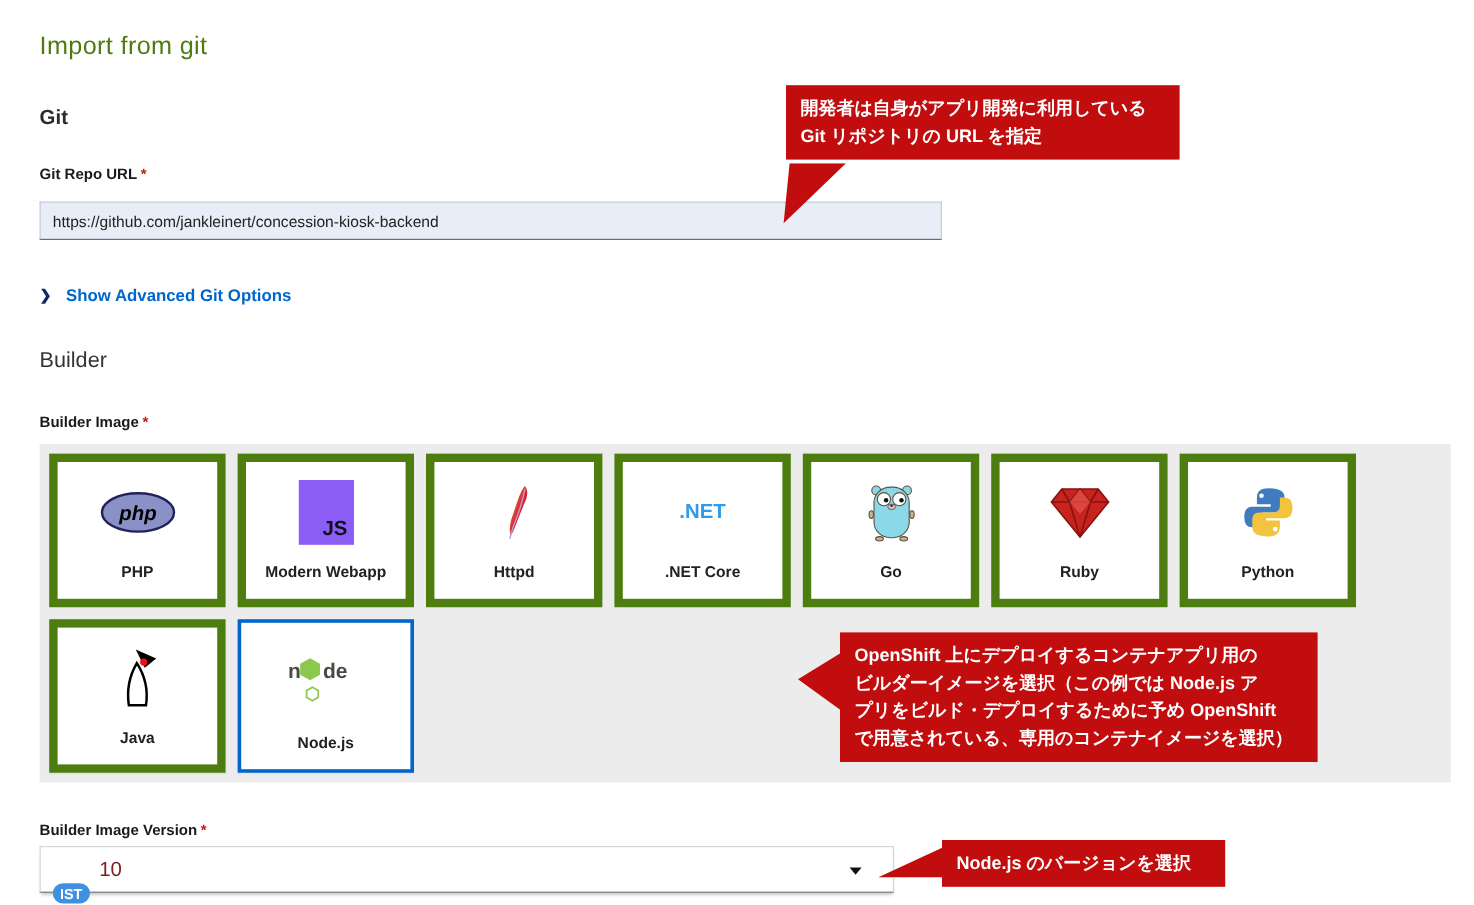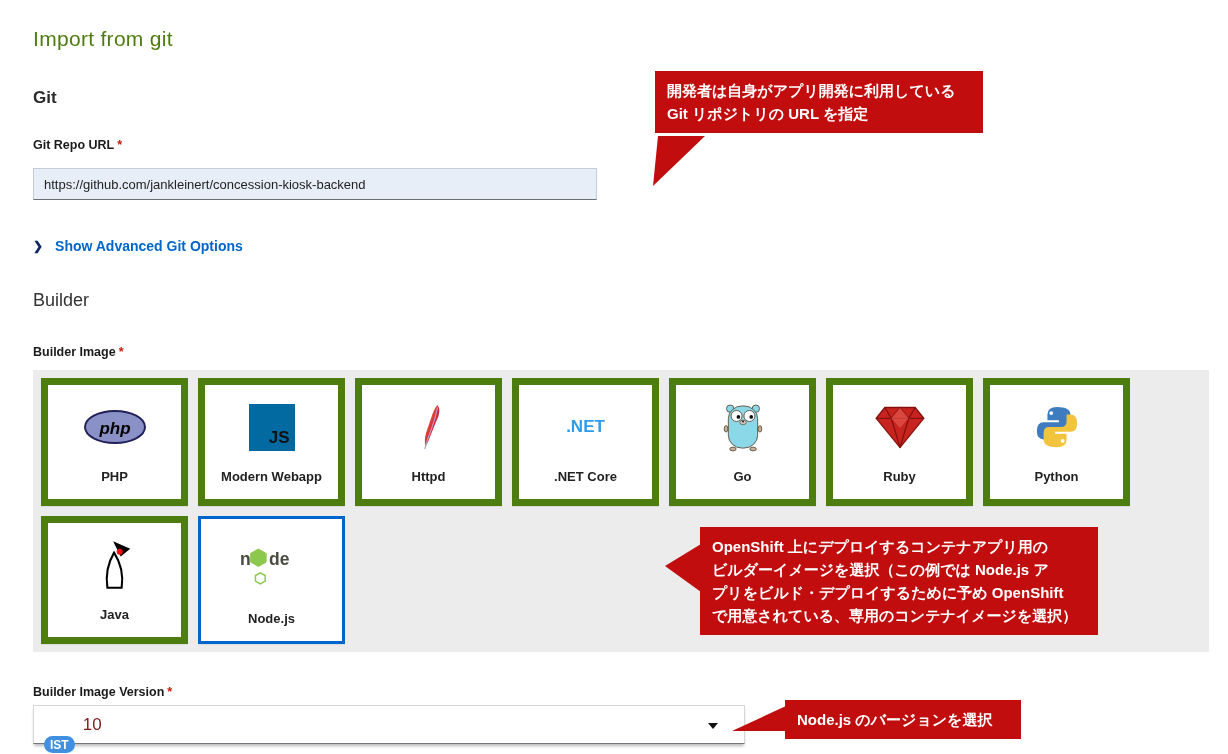--- a/index.html
+++ b/index.html
@@ -8,21 +8,21 @@
   .page { position: relative; width: 1228px; height: 754px; background:#fff; overflow: hidden; }
 
   .page-title { position:absolute; left:33px; top:27px; font-size:21px; font-weight:400; color:#4d7c0f; letter-spacing:.3px; }
   .section-heading { position:absolute; left:33px; font-size:17px; font-weight:700; color:#2b2b2b; }
   #git-heading { top:88px; }
   #builder-heading { top:290px; font-weight:400; font-size:18px; color:#333; }
 
   .field-label { position:absolute; left:33px; font-size:12.5px; font-weight:700; color:#1a1a1a; }
   .required { color:#c9190b; margin-left:3px; font-weight:700; }
 
-  .text-input { position:absolute; left:33px; top:168px; width:564px; height:32px;
+  .text-input { position:absolute; left:33px; top:168px; width:752px; height:32px;
     background:#e8eef8; border:1px solid #c5cbd8; border-bottom:1px solid #6a6e73;
     font-family:"Liberation Sans",sans-serif; font-size:13px; color:#222; padding:0 10px; }
 
   .adv-toggle { position:absolute; left:33px; top:238px; display:flex; align-items:center; gap:12px;
     font-size:14px; font-weight:700; color:#0066cc; cursor:pointer; }
   .adv-caret { color:#0b2a66; font-size:12px; font-weight:700; }
 
   .builder-grid { position:absolute; left:33px; top:370px; width:1176px; height:282px;
     background:#ececec; padding:8px; display:flex; flex-wrap:wrap; gap:10px; align-content:flex-start; }
   .builder-card { width:147px; height:128px; background:#fff; border:7px solid #4d7c0f;
@@ -43,21 +43,21 @@
   .callout { position:absolute; background:#c20d0e; color:#fff; font-weight:700; font-size:15px;
     line-height:23px; padding:8px 12px; white-space:pre-line; }
   #callout-git { left:655px; top:71px; width:328px; }
   #callout-builder { left:700px; top:527px; width:398px; }
   #callout-version { left:785px; top:700px; width:236px; white-space:nowrap; }
   .pointer { position:absolute; }
   #pointer-git { left:650px; top:136px; }
   #pointer-builder { left:664px; top:542px; }
   #pointer-version { left:730px; top:703px; }
 
-  .jsbox { width:46px; height:47px; background:#0369a1; display:flex; align-items:flex-end; justify-content:flex-end;
+  .jsbox { width:46px; height:54px; background:#8b5cf6; display:flex; align-items:flex-end; justify-content:flex-end;
     font-weight:700; font-size:17px; color:#111; padding:3px 5px;text-align:right; }
   .nginx-word { color:#009639; font-weight:700; font-size:19px; letter-spacing:1px; }
   .dotnet-word { color:#2f9bea; font-weight:700; font-size:17px; }
 </style>
 </head>
 <body>
 
 <div class="page">
 
   <h1 class="page-title">Import from git</h1>

